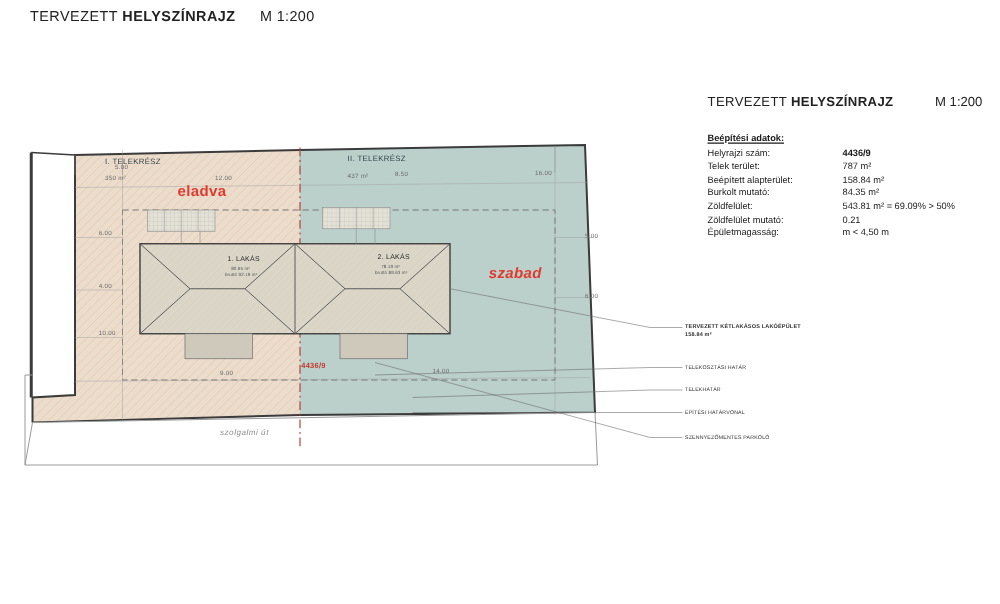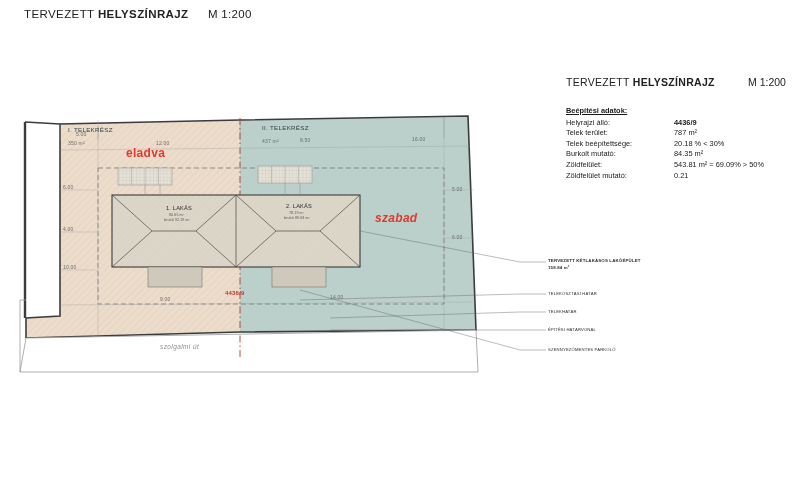--- a/index.html
+++ b/index.html
@@ -101,20 +101,21 @@
   }
   .drawing svg { display: block; }
 
   
   .lbl {
     position: absolute;
     font-size: 6px;
     color: #2a2a2a;
     white-space: nowrap;
     letter-spacing: .2px;
+    margin-left: 16px;
   }
   .lbl.plot {
     font-size: 6.2px;
     letter-spacing: .3px;
     color: #34444a;
   }
   .lbl.big-red {
     color: #e03a2f;
     font-weight: bold;
     font-size: 12px;
@@ -322,38 +323,42 @@
 
   <div class="right-title">
     <span>TERVEZETT </span><span class="bold">HELYSZÍNRAJZ</span>
   </div>
   <div class="right-scale">M 1:200</div>
 
   <div class="specs">
     <span class="head">Beépítési adatok:</span>
 
     <span class="row">
-      <span class="k">Helyrajzi álló:</span>
+      <span class="k">Helyrajzi szám:</span>
       <span class="v strong">4436/9</span>
     </span>
     <span class="row">
       <span class="k">Telek terület:</span>
       <span class="v">787 m²</span>
     </span>
     <span class="row">
-      <span class="k">Telek beépítettsége:</span>
-      <span class="v">20.18 % &lt; 30%</span>
+      <span class="k">Beépített alapterület:</span>
+      <span class="v">158.84 m²</span>
     </span>
     <span class="row">
       <span class="k">Burkolt mutató:</span>
       <span class="v">84.35 m²</span>
     </span>
     <span class="row">
       <span class="k">Zöldfelület:</span>
       <span class="v">543.81 m² = 69.09% &gt; 50%</span>
     </span>
     <span class="row">
       <span class="k">Zöldfelület mutató:</span>
       <span class="v">0.21</span>
     </span>
+    <span class="row">
+      <span class="k">Épületmagasság:</span>
+      <span class="v">m &lt; 4,50 m</span>
+    </span>
   </div>
 
 </div>
 
 </body></html>

